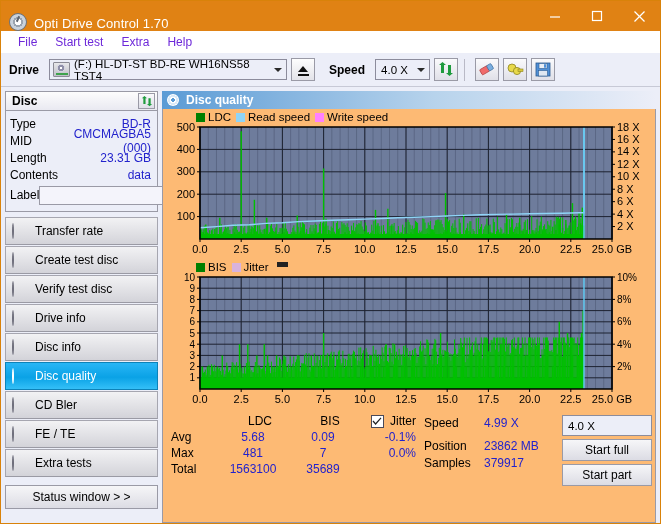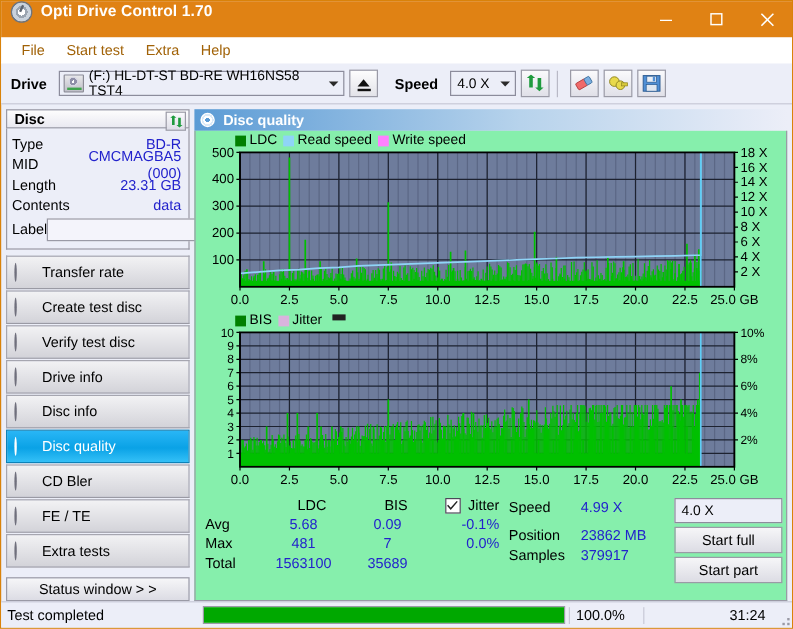--- a/index.html
+++ b/index.html
@@ -14,24 +14,23 @@
   .window {
     width:661px; height:524px;
     background:#eceef8;
     border:1px solid #d9820a;
     position:relative;
     display:flex; flex-direction:column;
   }
   
   .titlebar {
     height:30px; background:#e08214;
-    display:flex; align-items:flex-start;
+    display:flex; align-items:flex-end;
     flex:0 0 30px;
     position:relative;
-    font-weight:bold;
   }
   .title-icon {
     width:18px; height:18px; margin-left:8px; margin-right:7px;
     border-radius:50%;
     background:
       radial-gradient(circle at 50% 50%, #ffffff 0 3px, #9aa4b0 3px 5px, #c9d2dc 5px 8px, #7e8894 8px 9px);
     border:1px solid #6b7480;
     position:relative;
   }
   .title-icon::after{
@@ -46,21 +45,21 @@
     width:42px; height:30px; display:flex; align-items:center; justify-content:center;
     color:#ffffff; font-size:13px;
   }
   .win-btn svg { display:block; }
   
   .menubar {
     height:22px; background:#ffffff; flex:0 0 22px;
     display:flex; align-items:center; padding-left:8px; gap:0px;
     border-bottom:1px solid #ffffff;
   }
-  .menu-item { padding:2px 9px; font-size:12px; color:#a16207; }
+  .menu-item { padding:2px 9px; font-size:12px; color:#6d28d9; }
   
   .toolbar {
     height:34px; flex:0 0 34px; background:#eceef8;
     display:flex; align-items:center; padding:0 8px;
     border-bottom:1px solid #c7c9d6;
   }
   .tb-label { font-weight:bold; font-size:12px; margin-right:10px; color:#000; }
   .combo {
     height:21px; background:#eceef8; border:1px solid #8c8c9c;
     display:flex; align-items:center; position:relative;
@@ -167,21 +166,21 @@
   .dq-head {
     height:18px; flex:0 0 18px;
     background:linear-gradient(to right,#5b9bd5,#b7d3ec 55%,#eceef8);
     display:flex; align-items:center; padding-left:5px; color:#fff;
     font-weight:bold; font-size:12px;
   }
   .dq-head .dqic{
     width:12px;height:12px;border-radius:50%;margin-right:7px;
     background:radial-gradient(circle,#5b9bd5 0 2px,#ffffff 2px 3.5px,#dbeaf8 3.5px 5px,#ffffff 5px 6px);
   }
-  .chart-wrap { background:#86efac; border:1px solid #9a9aa6; border-top:none;
+  .chart-wrap { background:#fdba74; border:1px solid #9a9aa6; border-top:none;
                 flex:1 1 auto; display:flex; flex-direction:column; padding:2px 3px 3px 3px; min-height:0;}
   .chart-block { position:relative; }
   .legend { display:flex; align-items:center; gap:5px; font-size:11.5px; position:absolute; z-index:4;}
   .legend .sw { width:9px;height:9px;display:inline-block; }
   .legend .it { display:flex; align-items:center; gap:3px; }
   .plot-svg { display:block; }
   
   .stats {
     flex:0 0 auto; display:flex; padding:5px 0 2px 0; font-size:12px;
   }
@@ -1830,26 +1829,13 @@
               <div class="btn-start">Start full</div>
               <div class="btn-start">Start part</div>
             </div>
           </div>
         </div>
 
       </div>
     </div>
   </div>
 
-  <div class="statusbar">
-    <div class="sb-text">Test completed</div>
-    <div class="sb-prog">
-      <div class="fill" id="prog-fill" style="width: 100%;"></div>
-    </div>
-    <div class="sb-pct">100.0%</div>
-    <div class="sb-time">31:24</div>
-    <div class="sb-grip">
-      <i style="right:2px;bottom:2px"></i>
-        <i style="right:6px;bottom:2px"></i>
-        <i style="right:2px;bottom:6px"></i>
-    </div>
-  </div>
 </div>
 
 </body></html>

